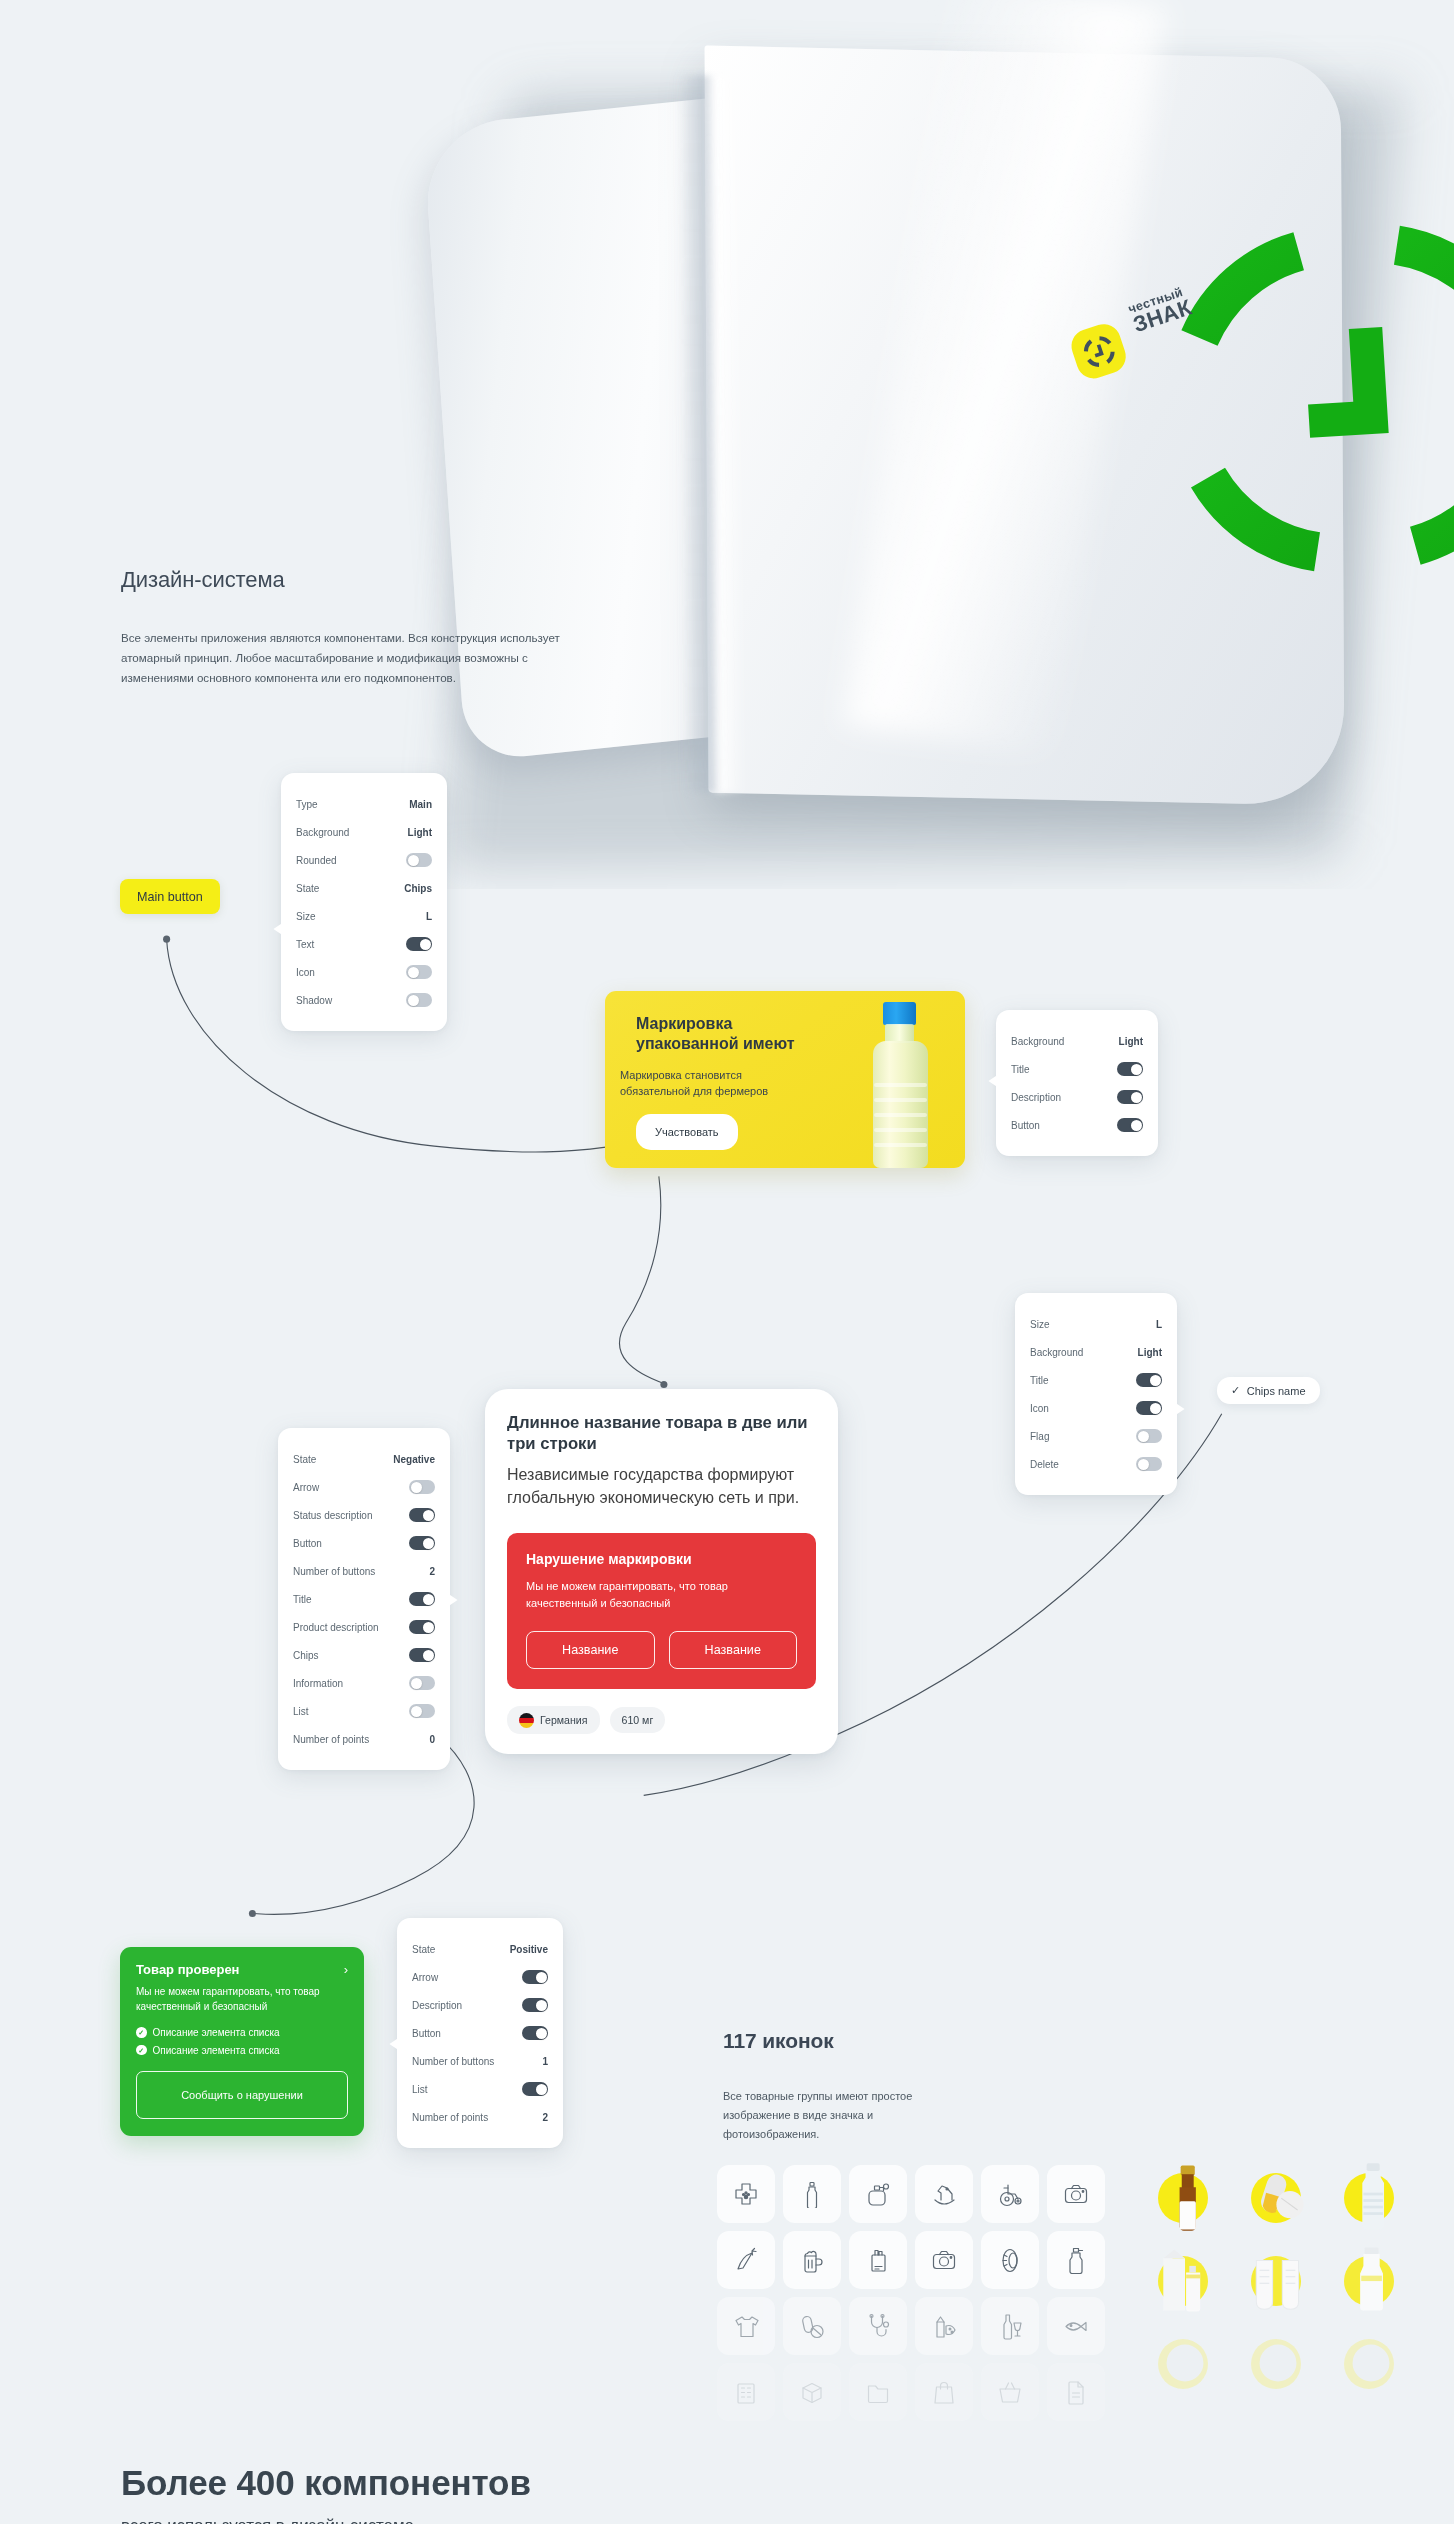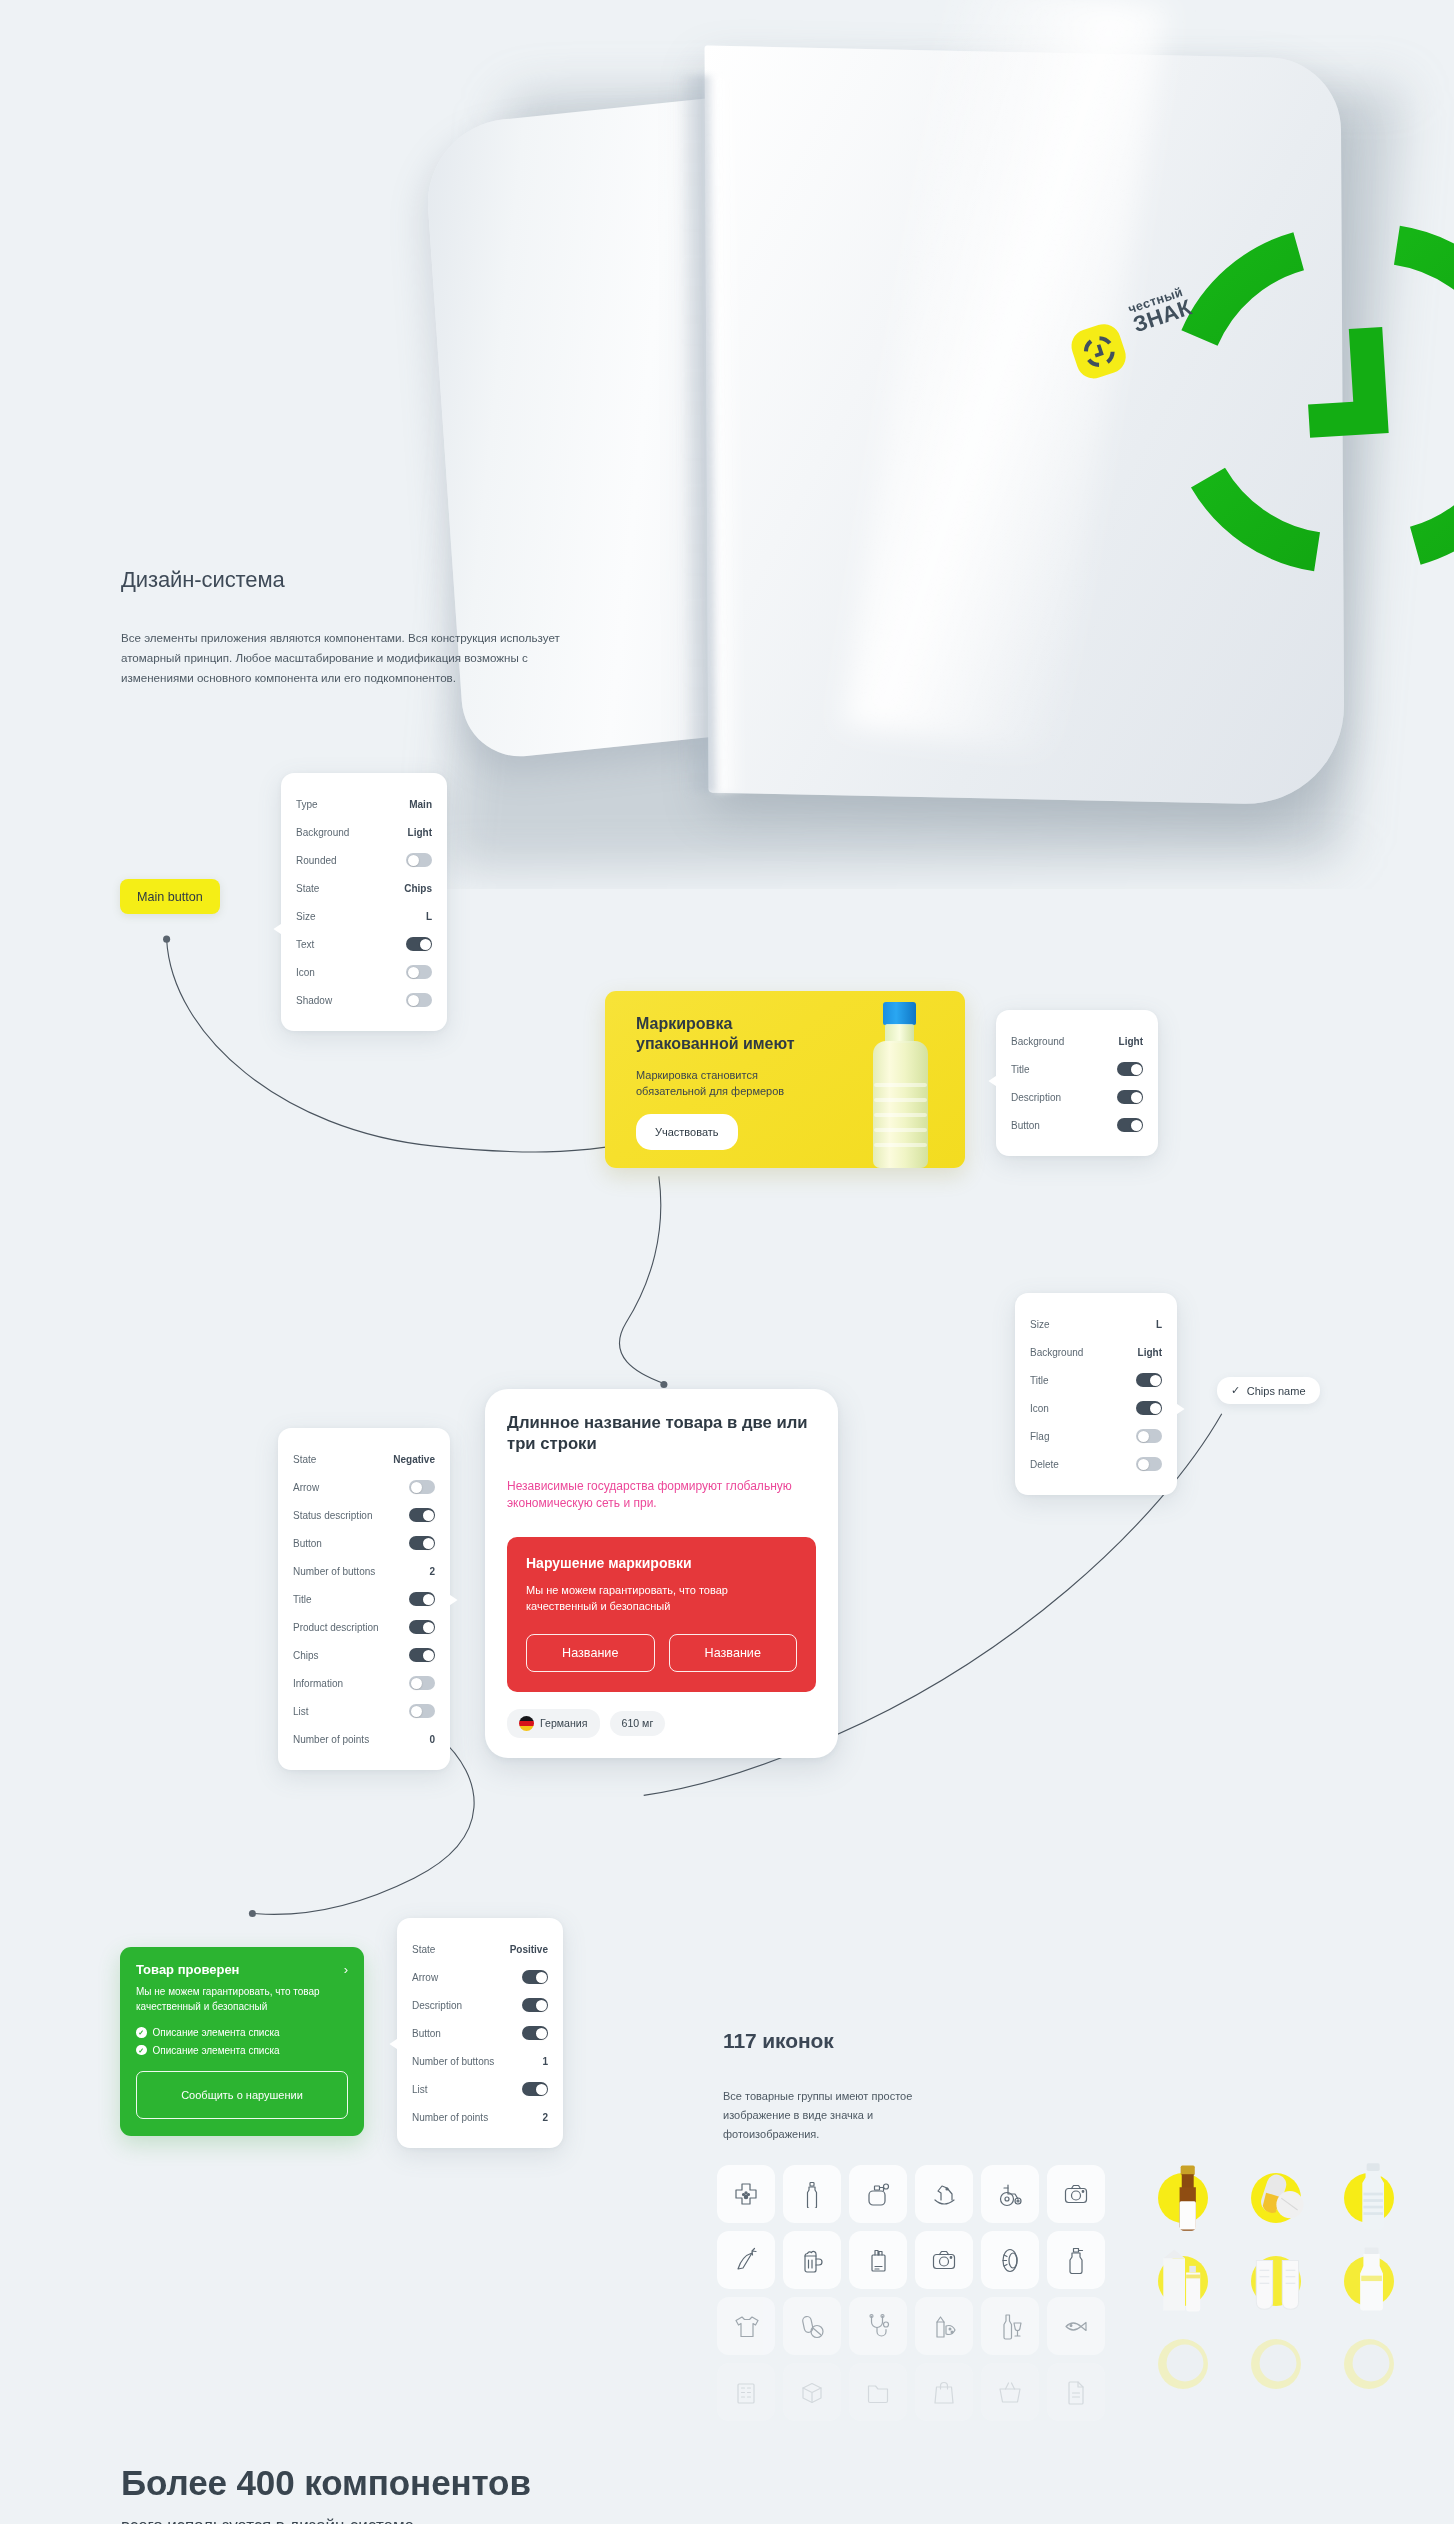--- a/index.html
+++ b/index.html
@@ -142,21 +142,21 @@
     position: absolute; left: 605px; top: 991px; width: 360px; height: 177px;
     border-radius: 11px; overflow: hidden;
     background: linear-gradient(145deg,#f7e338 0%,#f6e02c 40%,#f3dc20 100%);
     box-shadow: 0 8px 22px rgba(150,140,40,.20);
   }
   #banner .b-title {
     position: absolute; left: 31px; top: 23px; width: 202px;
     font-size: 16px; font-weight: 700; color: #2f3a43; line-height: 1.28;
   }
   #banner .b-desc {
-    position: absolute; left: 31px; top: 77px; width: 192px;
+    position: absolute; left: 15px; top: 77px; width: 192px;
     font-size: 11px; color: #3b454d; line-height: 1.42;
   }
   #banner .b-btn {
     position: absolute; left: 31px; top: 123px;
     background: #fff; color: #2e3a44; font-size: 11px;
     padding: 12px 19px; border-radius: 15px;
   }
   .bottle { position: absolute; right: 34px; top: 11px; width: 61px; height: 167px; }
   .bottle .cap {
     position: absolute; left: 13px; top: 0; width: 33px; height: 23px;
@@ -179,21 +179,21 @@
   }
 
   
   #product-card {
     position: absolute; left: 485px; top: 1389px; width: 353px;
     background: #fff; border-radius: 23px;
     box-shadow: 0 10px 30px rgba(95,112,130,.18), 0 1.5px 6px rgba(95,112,130,.08);
     padding: 23px 22px 20px 22px;
   }
   #pc-title { font-size: 16.7px; font-weight: 700; color: #2f3a44; line-height: 1.26; }
-  #pc-desc  { margin-top: 24px; font-size: 12px; color: #ec4899; line-height: 1.45; }
+  #pc-desc  { margin-top: 9px; font-size: 16px; color: #404040; line-height: 1.45; }
   #status-block {
     margin-top: 24px; background: #e5383b; border-radius: 10px;
     padding: 18px 19px 20px 19px; color: #fff;
   }
   #sb-title { font-size: 14px; font-weight: 700; }
   #sb-desc  { margin-top: 11px; font-size: 11px; line-height: 1.48; }
   .sb-btns { margin-top: 20px; display: flex; gap: 14px; }
   .sb-btn {
     flex: 1; text-align: center; border: 1px solid rgba(255,255,255,.9);
     border-radius: 8px; padding: 11px 0; font-size: 12.6px; color: #fff;

